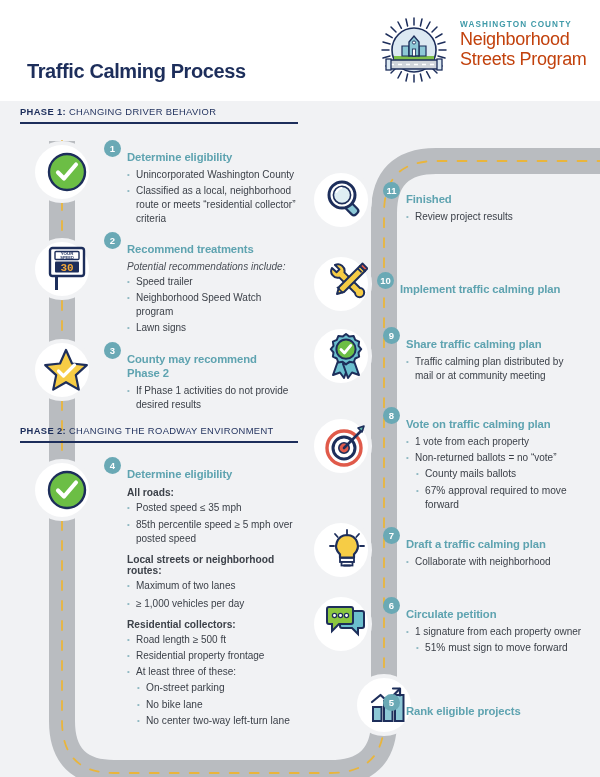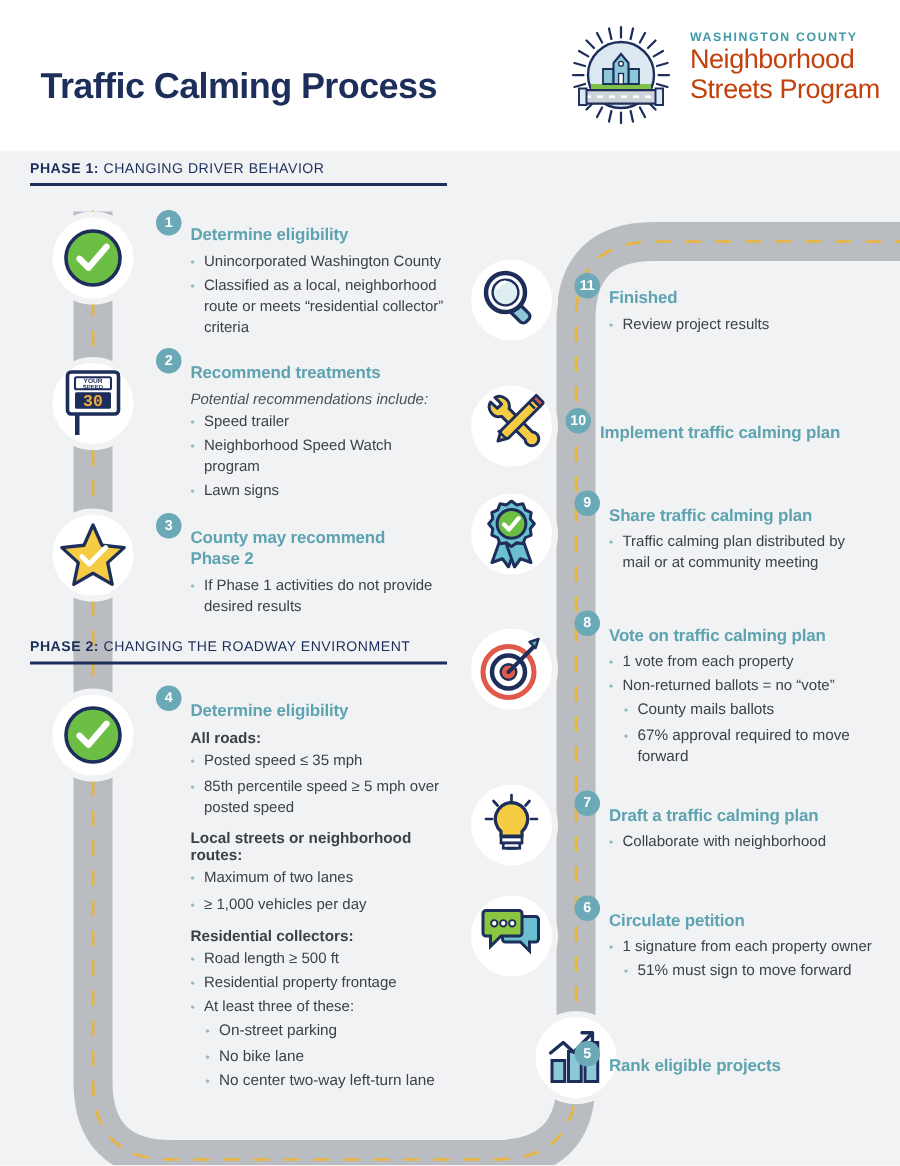--- a/index.html
+++ b/index.html
@@ -13,22 +13,22 @@
     position: relative;
     width: 600px; height: 777px;
     background: #ffffff;
   }
   
   #header {
     position: absolute; left:0; top:0; width:600px; height:101px;
     background:#ffffff;
   }
   #page-title {
-    position:absolute; left:27px; top:44px;
-    font-size:24px; font-weight:bold; color:#1d2e5b;
+    position:absolute; left:27px; top:60px;
+    font-size:20px; font-weight:bold; color:#1d2e5b;
     letter-spacing:-0.4px;
   }
   #logo-wrap {
     position:absolute; left:378px; top:16px;
     display:flex; align-items:flex-start; gap:10px;
   }
   #logo-mark { width:72px; height:72px; }
   #logo-text { padding-top:4px; }
   #logo-eyebrow {
     font-size:8.2px; font-weight:bold; color:#3f9aa8;
@@ -57,21 +57,21 @@
   }
   #phase1 { top:5px; }
   #phase2 { top:324px; }
 
   
   .node {
     position:absolute;
     width:62px; height:62px; border-radius:50%;
     background:#ffffff;
     border:4px solid #f1f2f4;
-    display:flex; align-items:center; justify-content:center;
+    display:flex; align-items:center; justify-content:flex-end;
   }
   .node svg { display:block; }
 
   
   .step { position:absolute; }
   .step-head { display:flex; align-items:flex-start; gap:6px; }
   .badge {
     flex:0 0 auto;
     width:17px; height:17px; border-radius:50%;
     background:#6aa9b5; color:#ffffff;

